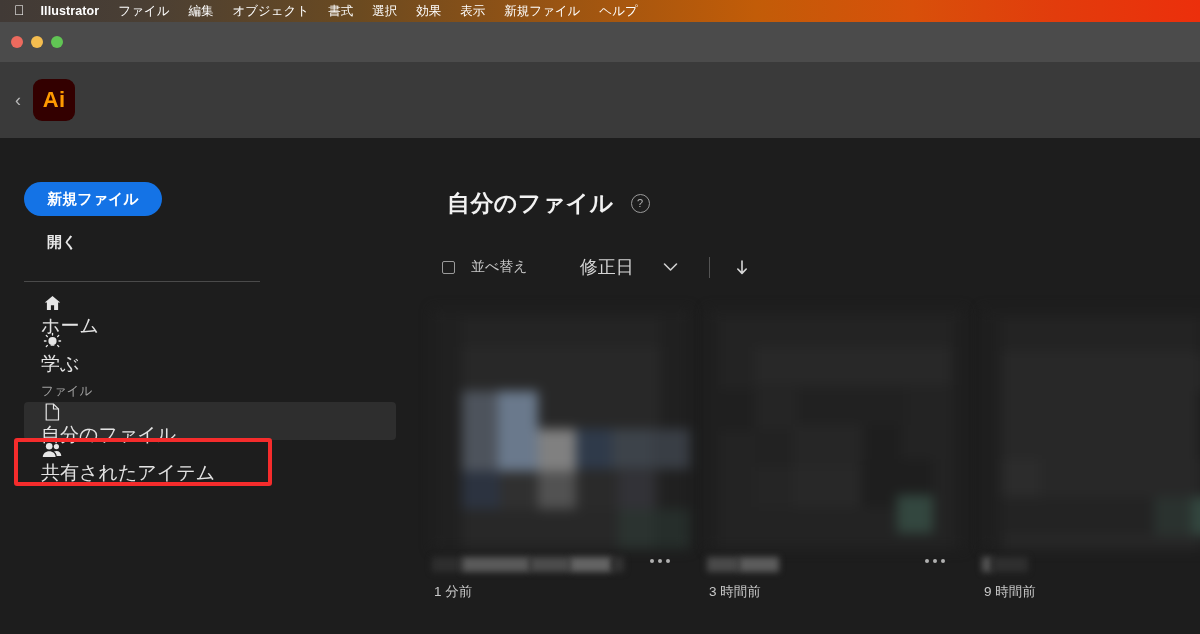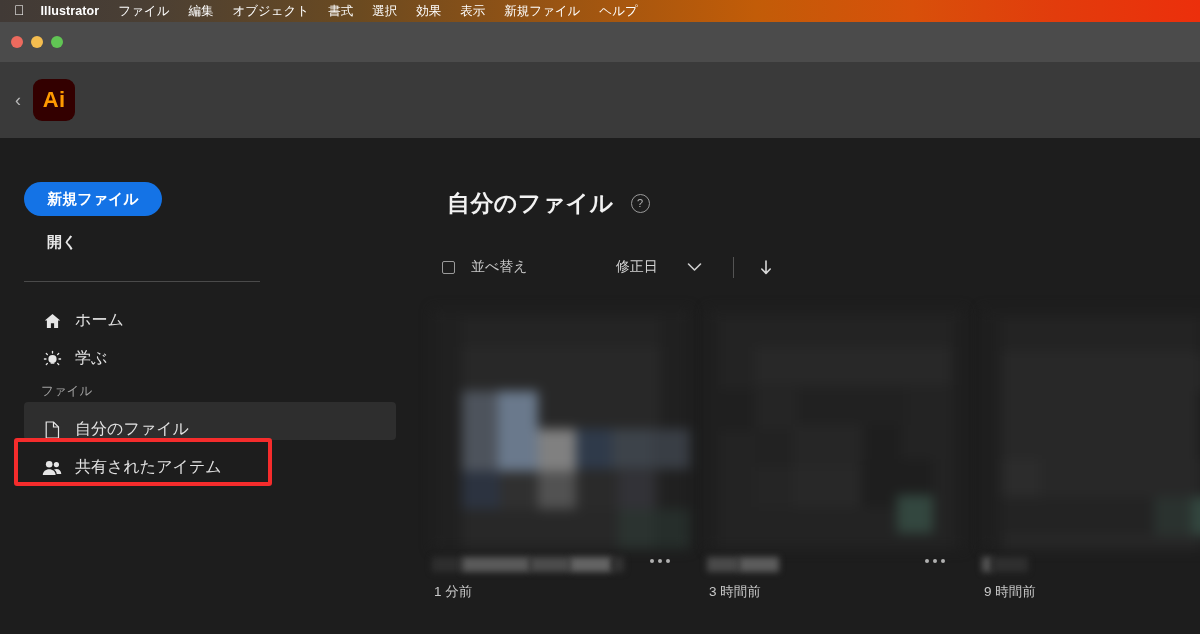--- a/index.html
+++ b/index.html
@@ -103,24 +103,24 @@
     color: #e8e8e8; font-size: 15px; font-weight: bold;
     cursor: pointer;
   }
   .divider {
     position: absolute; left: 24px; top: 143px;
     width: 236px; height: 1px; background: #4a4a4a;
   }
 
   .navlist { position: absolute; left: 0; top: 155px; width: 420px; }
   .navitem {
-    display: flex; align-items: flex-end;
+    display: flex; align-items: flex-start;
     height: 38px; margin: 0 24px; padding-left: 17px;
     box-sizing: border-box; border-radius: 4px;
-    color: #e3e3e3; font-size: 16px; cursor: pointer;
+    color: #e3e3e3; font-size: 19px; cursor: pointer; flex-direction: column;
   }
   .navitem .nav-ico {
     width: 22px; height: 20px; margin-right: 12px;
     display: flex; align-items: center; justify-content: center;
     flex: 0 0 auto;
   }
   .navitem .nav-ico svg { display: block; }
   .navitem.active { background: #2e2e2e; }
 
   .group-label {
@@ -164,21 +164,21 @@
   .toolbar-row {
     position: absolute; left: 22px; top: 118px;
     display: flex; align-items: center; height: 22px;
   }
   .tb-checkbox {
     width: 13px; height: 13px;
     border: 1.4px solid #9a9a9a; border-radius: 2px;
     cursor: pointer; box-sizing: border-box;
   }
   .tb-sortlabel { margin-left: 16px; color: #c6c6c6; font-size: 14px; cursor: pointer; }
-  .tb-sortvalue { margin-left: 88px; color: #d4d4d4; font-size: 14px; cursor: pointer; }
+  .tb-sortvalue { margin-left: 52px; color: #d4d4d4; font-size: 18px; cursor: pointer; }
   .tb-chevron { margin-left: 29px; cursor: pointer; display: flex; }
   .tb-sep { margin-left: 31px; width: 1px; height: 21px; background: #545454; }
   .tb-dirarrow { margin-left: 26px; cursor: pointer; display: flex; }
 
   
   .filegrid {
     position: absolute; left: 12px; top: 171px;
     width: 780px; height: 325px;
   }
   .filecard { position: absolute; top: 0; }

